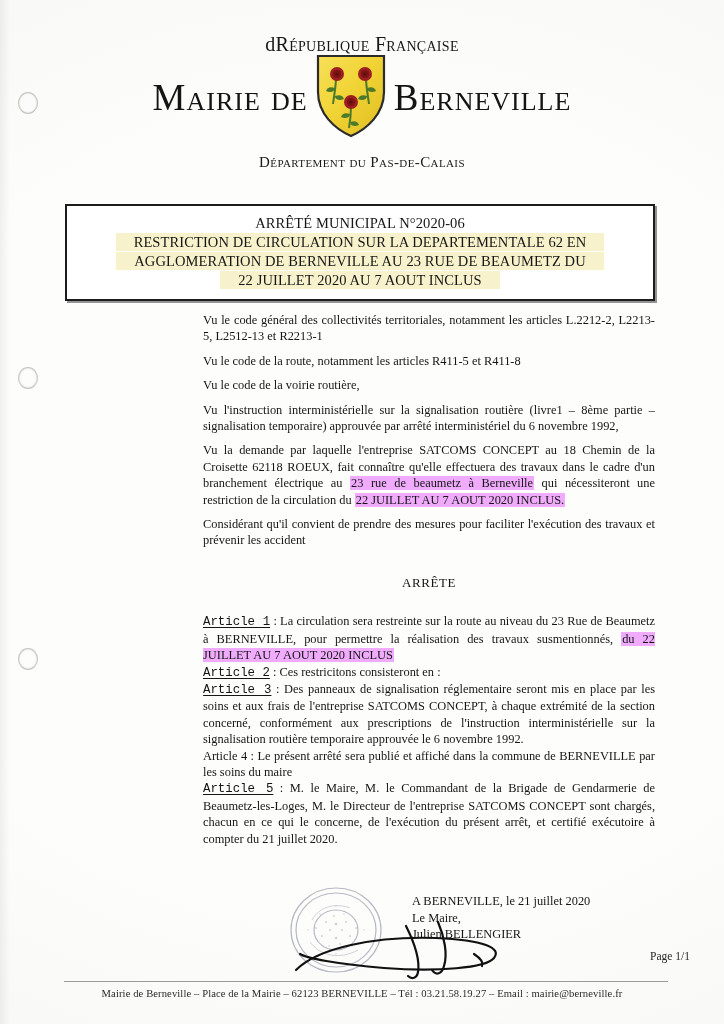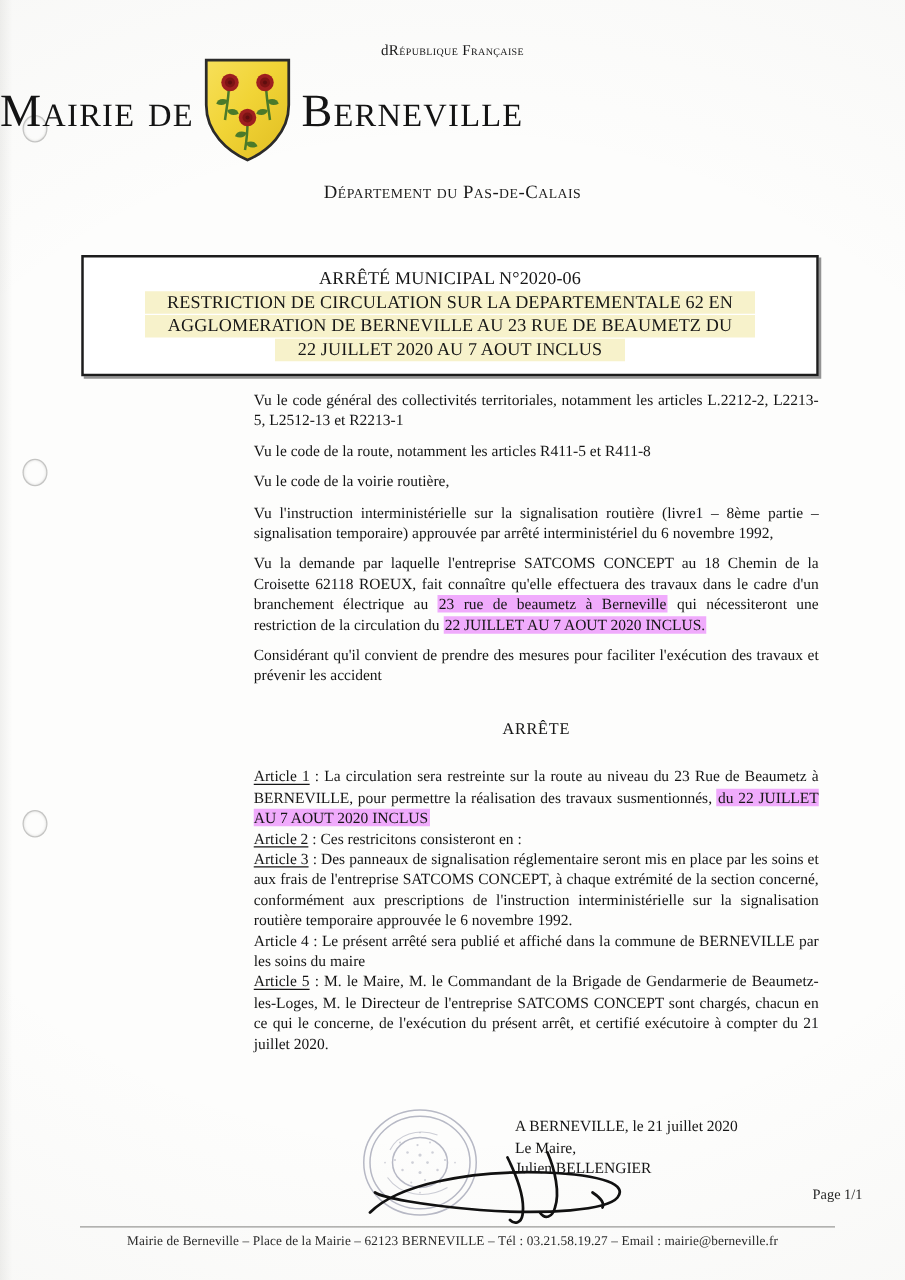--- a/index.html
+++ b/index.html
@@ -57,33 +57,33 @@
 
   
   .letterhead {
     position: absolute;
     left: 0; right: 0;
     top: 34px;
     text-align: center;
   }
   .rf-line {
     font-variant: small-caps;
-    font-size: 12px;
+    font-size: 20px;
     letter-spacing: 0.3px;
     color: #171717;
     line-height: 1;
     margin-bottom: 2px;
     font-weight: 400;
   }
   .rf-line .dcap { font-variant: normal; }
 
   .mairie-row {
     display: flex;
     align-items: center;
-    justify-content: flex-start;
+    justify-content: center;
     gap: 0px;
     margin-top: -2px;
   }
   .mairie-word {
     font-variant: small-caps;
     font-size: 37px;
     line-height: 1;
     letter-spacing: 1px;
     color: #141414;
     white-space: nowrap;
@@ -142,21 +142,21 @@
     line-height: 16.4px;
     color: #151515;
   }
   .p {
     text-align: justify;
     margin: 0 0 8px 0;
     text-justify: inter-word;
   }
   .p.nojust { text-align: left; }
   .hl { background: #f0abfc; padding: 0 1px; }
-  .u  { text-decoration: underline; text-underline-offset: 2px; }
+  .u  { text-decoration: underline; text-underline-offset: 2px; font-family: Liberation Mono, monospace; }
 
   .arrete-head {
     text-align: center;
     font-weight: normal;
     font-size: 13px;
     letter-spacing: 0.6px;
     margin: 26px 0 22px 0;
   }
 
   .articles .p { margin-bottom: 0; }

